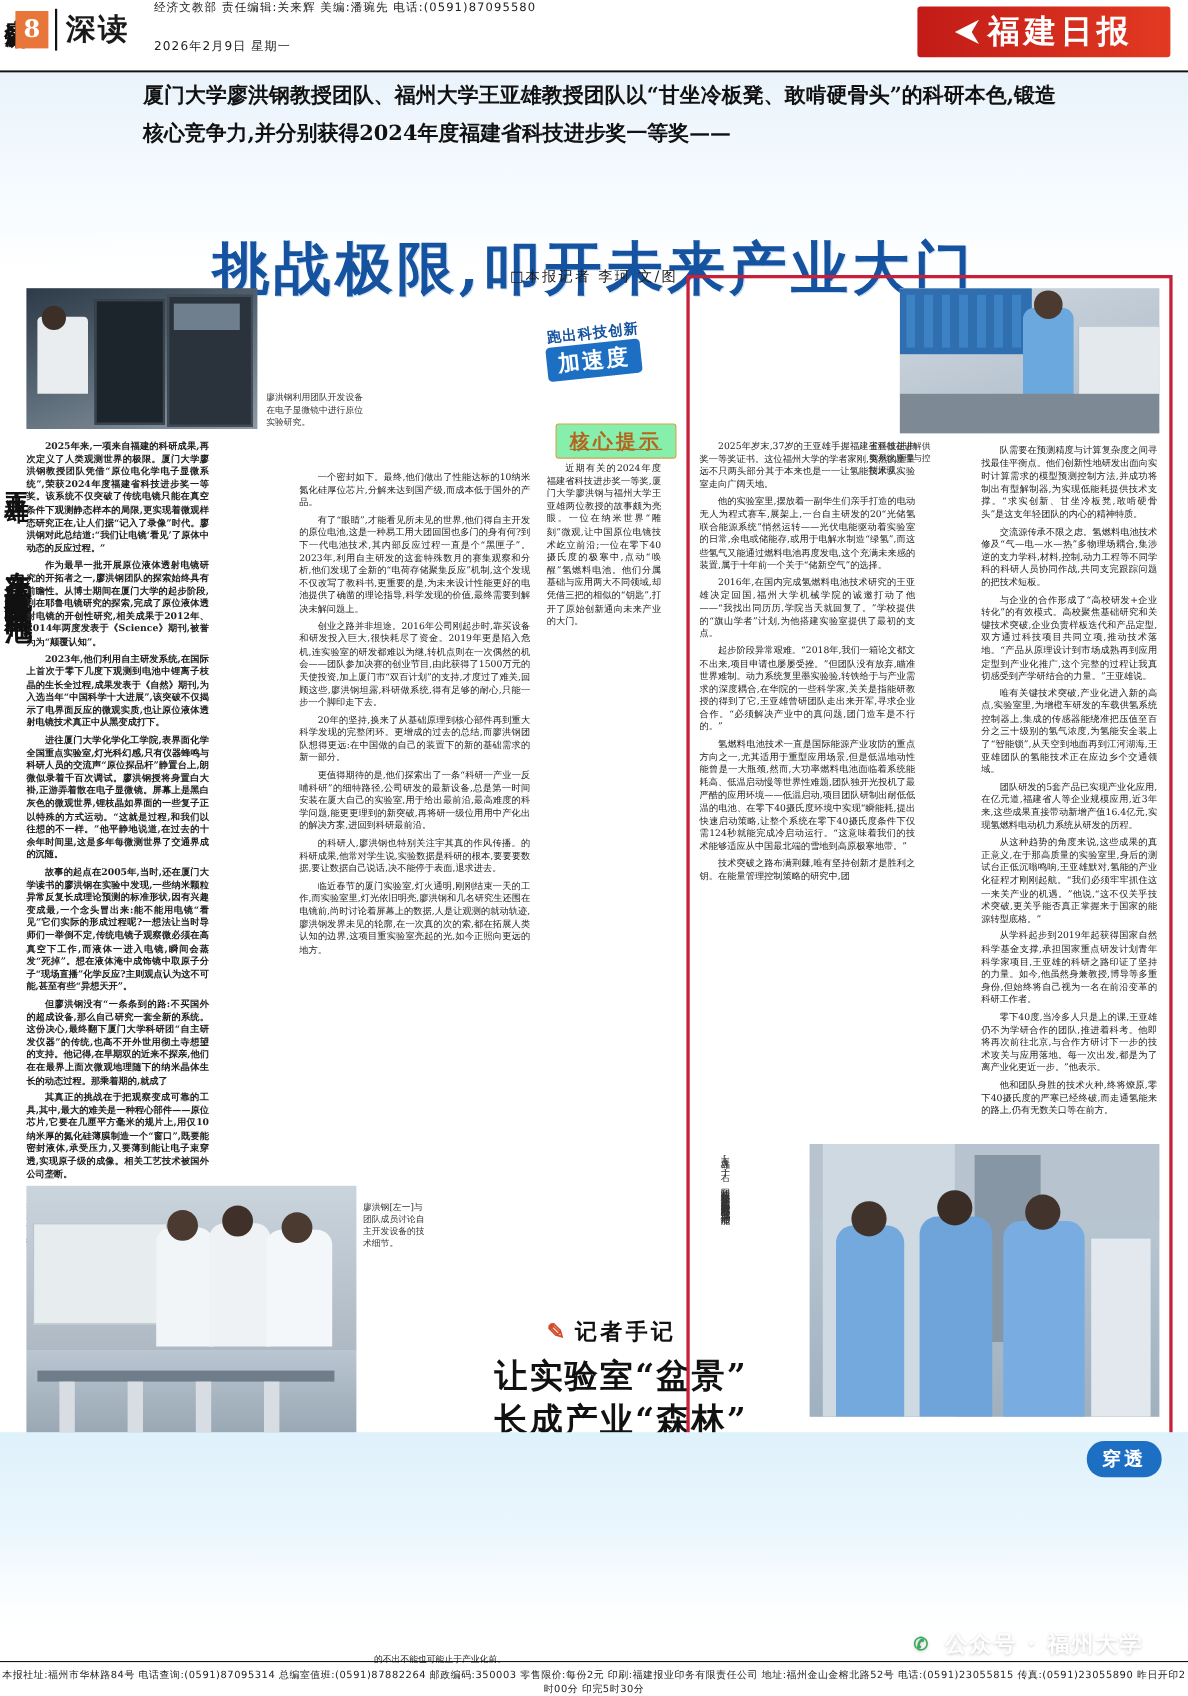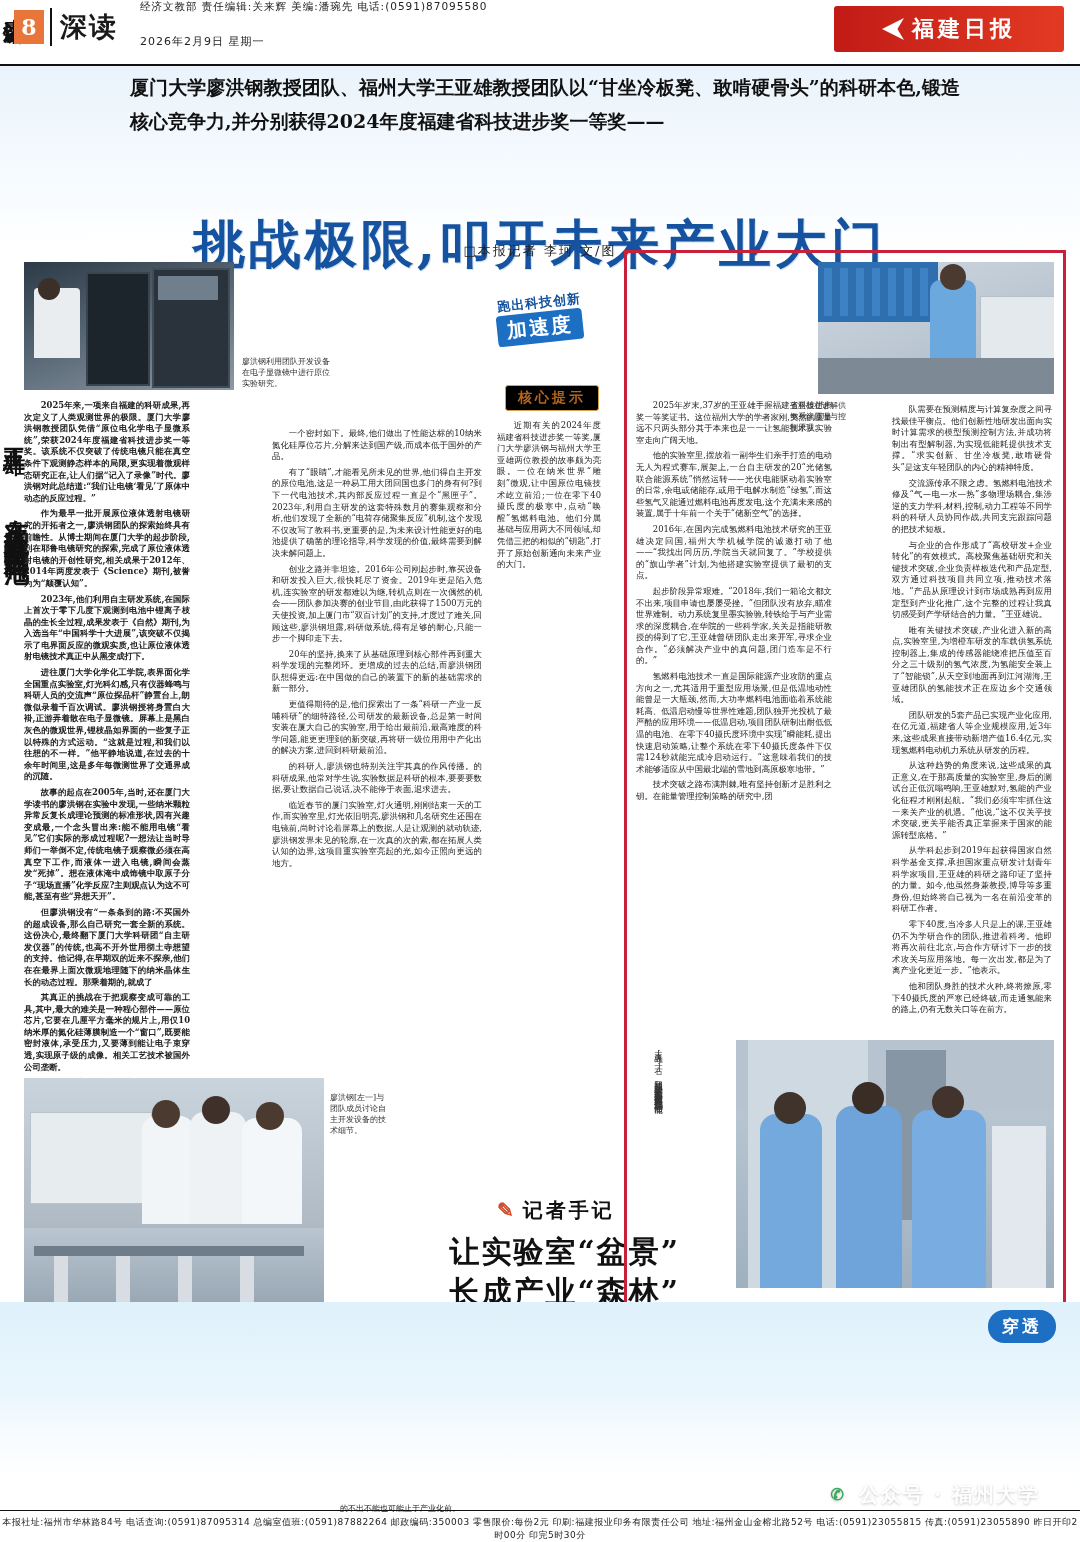--- a/index.html
+++ b/index.html
@@ -41,21 +41,21 @@
     position:absolute;right:16px;top:6px;width:230px;height:46px;
     background:linear-gradient(90deg,#c21b17,#e23a22);
     border-radius:3px;color:#fff;display:flex;align-items:center;
     justify-content:center;gap:8px;
     font-family:"DejaVu Serif","Liberation Serif",serif;
   }
   .paper-logo .mark{
     width:22px;height:22px;background:#fff;color:#c21b17;
     clip-path:polygon(0 50%,100% 0,70% 50%,100% 100%);
   }
-  .paper-logo .zh{font-size:22px;font-weight:bold;letter-spacing:4px;}
+  .paper-logo .zh{font-size:29px;font-weight:bold;letter-spacing:4px;}
 
   
   .hero{
     position:absolute;left:0;top:66px;width:1080px;height:190px;
     background:linear-gradient(180deg,#eaf3fb 0%,#f6fbff 60%,#ffffff 100%);
   }
   .hero:after{
     content:"";position:absolute;left:0;bottom:0;width:100%;height:60px;
     background:radial-gradient(ellipse at 20% 100%, rgba(255,255,255,.95), rgba(255,255,255,0) 60%);
   }
@@ -114,23 +114,23 @@
     transform:rotate(-6deg);
   }
   .badge-accel .t2{
     margin-top:2px;display:inline-block;background:#1d6fc4;color:#fff;
     font-size:20px;font-weight:bold;padding:2px 10px;border-radius:4px;
     letter-spacing:2px;font-family:"DejaVu Serif","Liberation Serif",serif;
     transform:rotate(-6deg);
   }
   .tip-badge{
     position:absolute;left:505px;top:385px;
-    border:1px solid #d8a24a;color:#b5651d;background:#000000;
-    font-size:14px;font-weight:bold;letter-spacing:3px;padding:3px 12px;
-    border-radius:3px;font-family:"DejaVu Serif","Liberation Serif",serif;
+    border:1px solid #d8a24a;color:#b5651d;background:#86efac;
+    font-size:18px;font-weight:bold;letter-spacing:3px;padding:3px 12px;
+    border-radius:3px;font-family:"DejaVu Serif","Liberation Serif",serif;text-decoration:underline;
   }
   .note-badge{
     position:absolute;left:497px;top:1197px;font-size:20px;font-weight:bold;
     color:#111;letter-spacing:3px;
     font-family:"DejaVu Serif","Liberation Serif",serif;
   }
   .note-badge .pen{color:#d24b2a;margin-right:6px;}
   .note-title{
     position:absolute;left:440px;top:1232px;width:240px;text-align:right;
     font-size:30px;font-weight:bold;color:#111;letter-spacing:2px;

